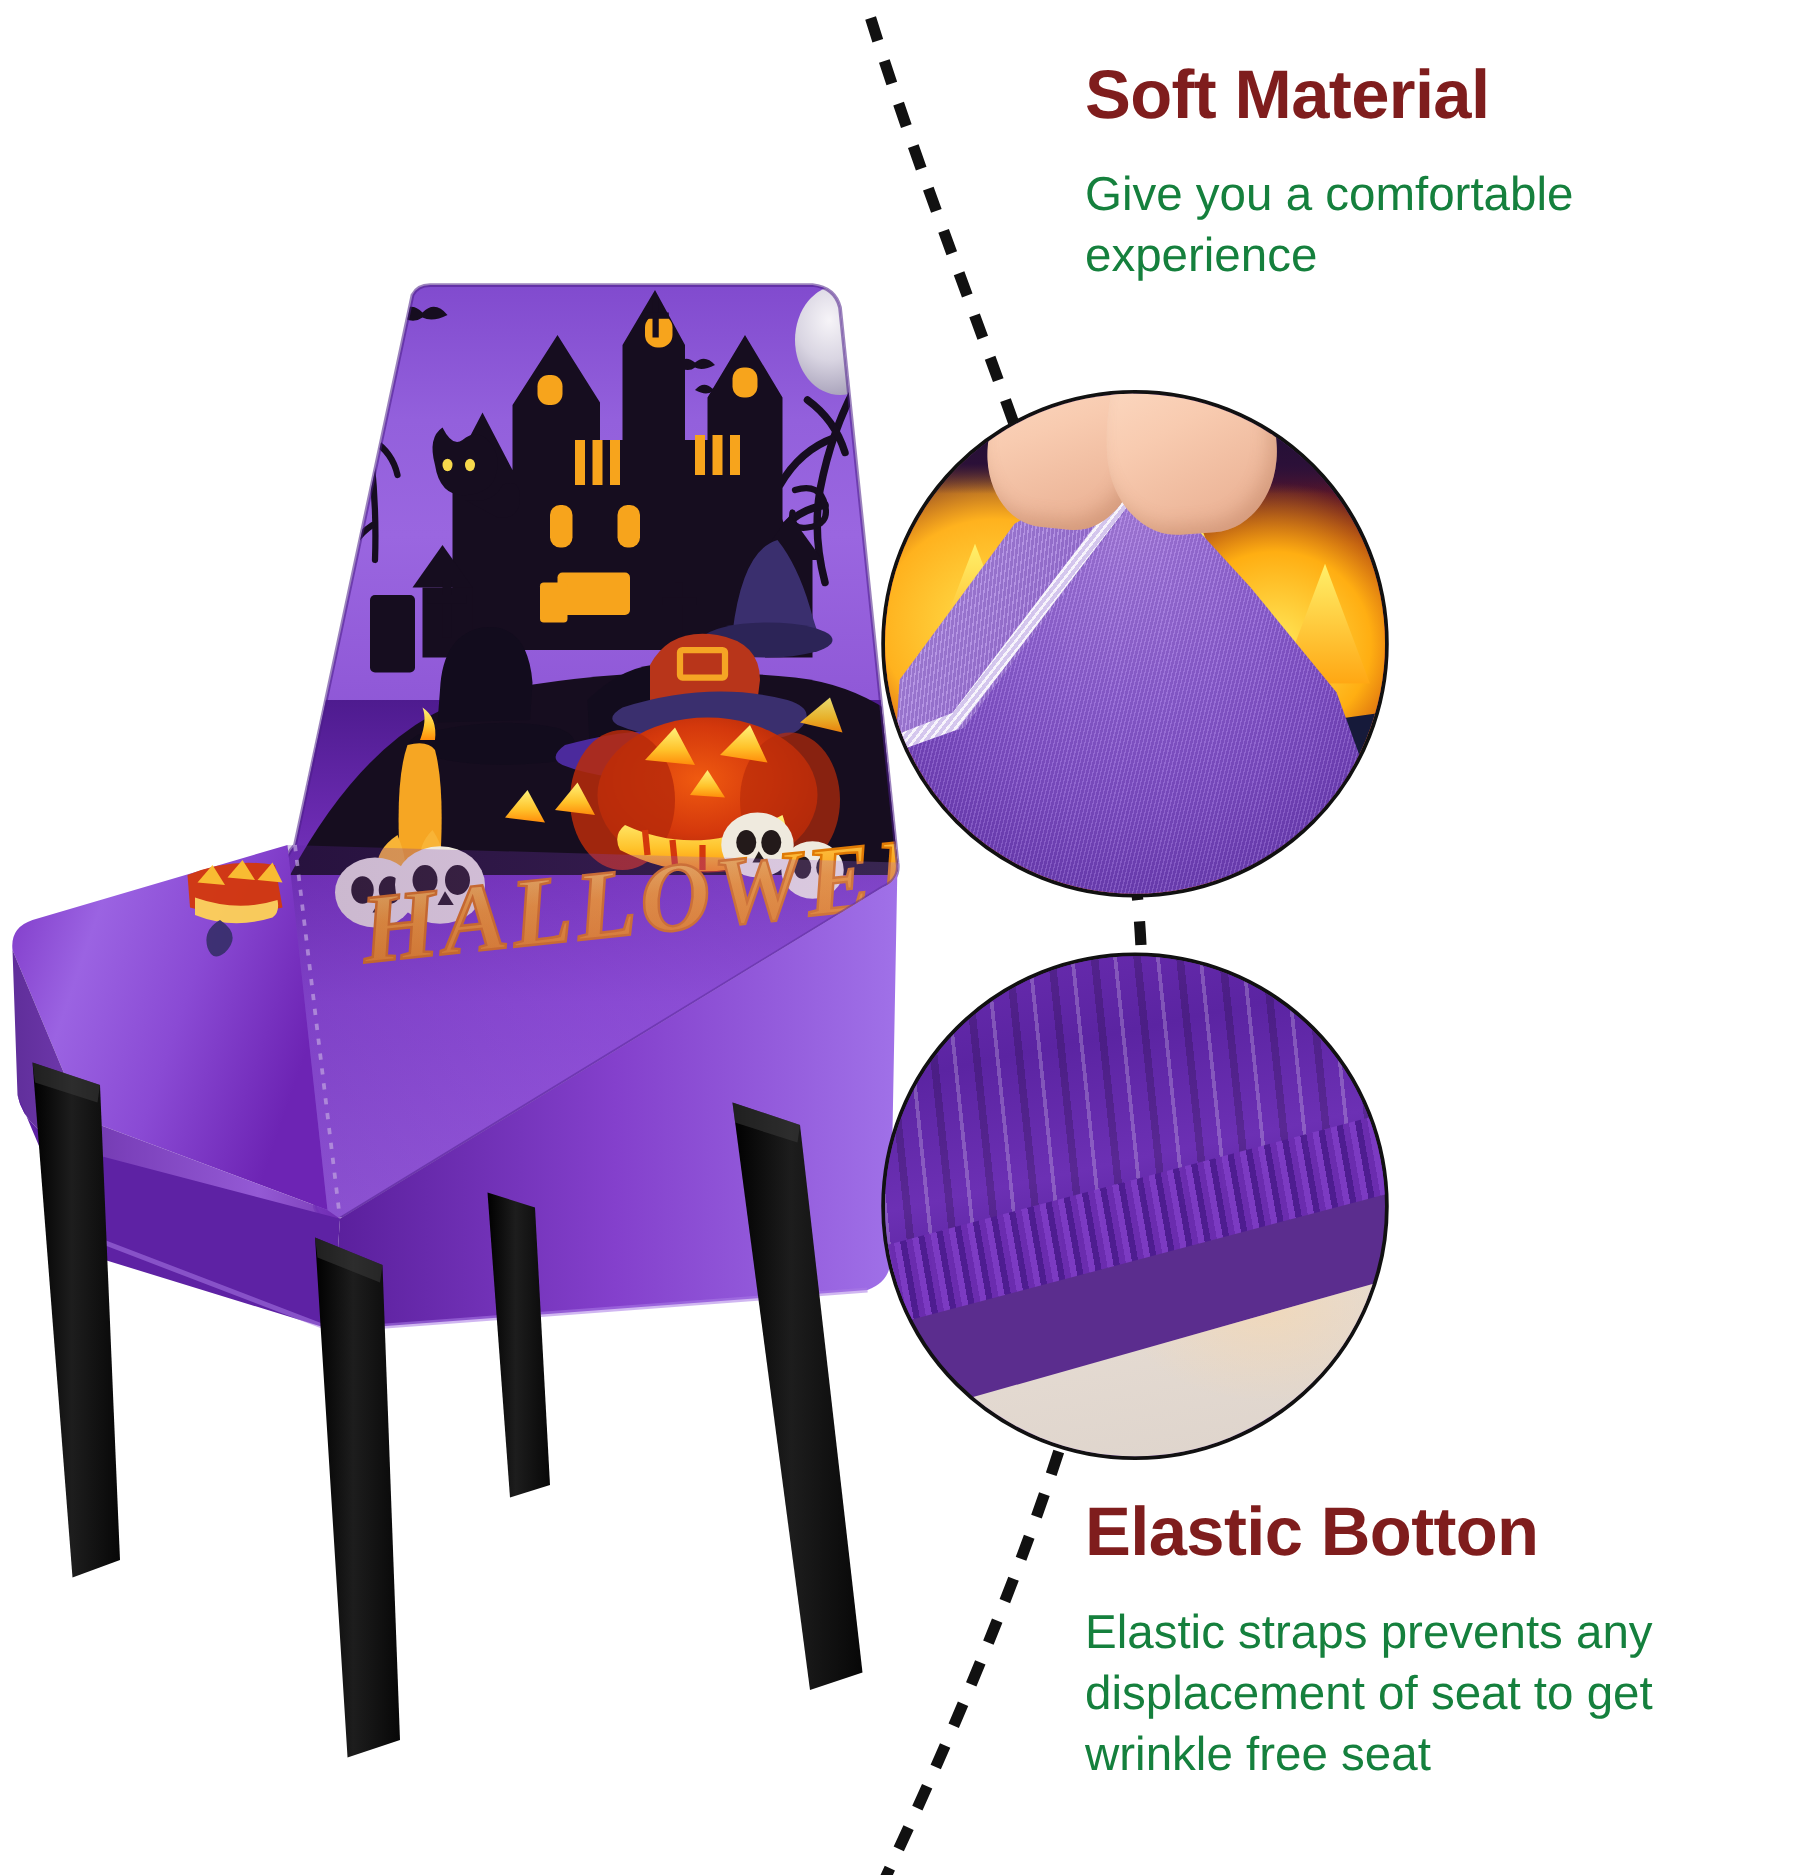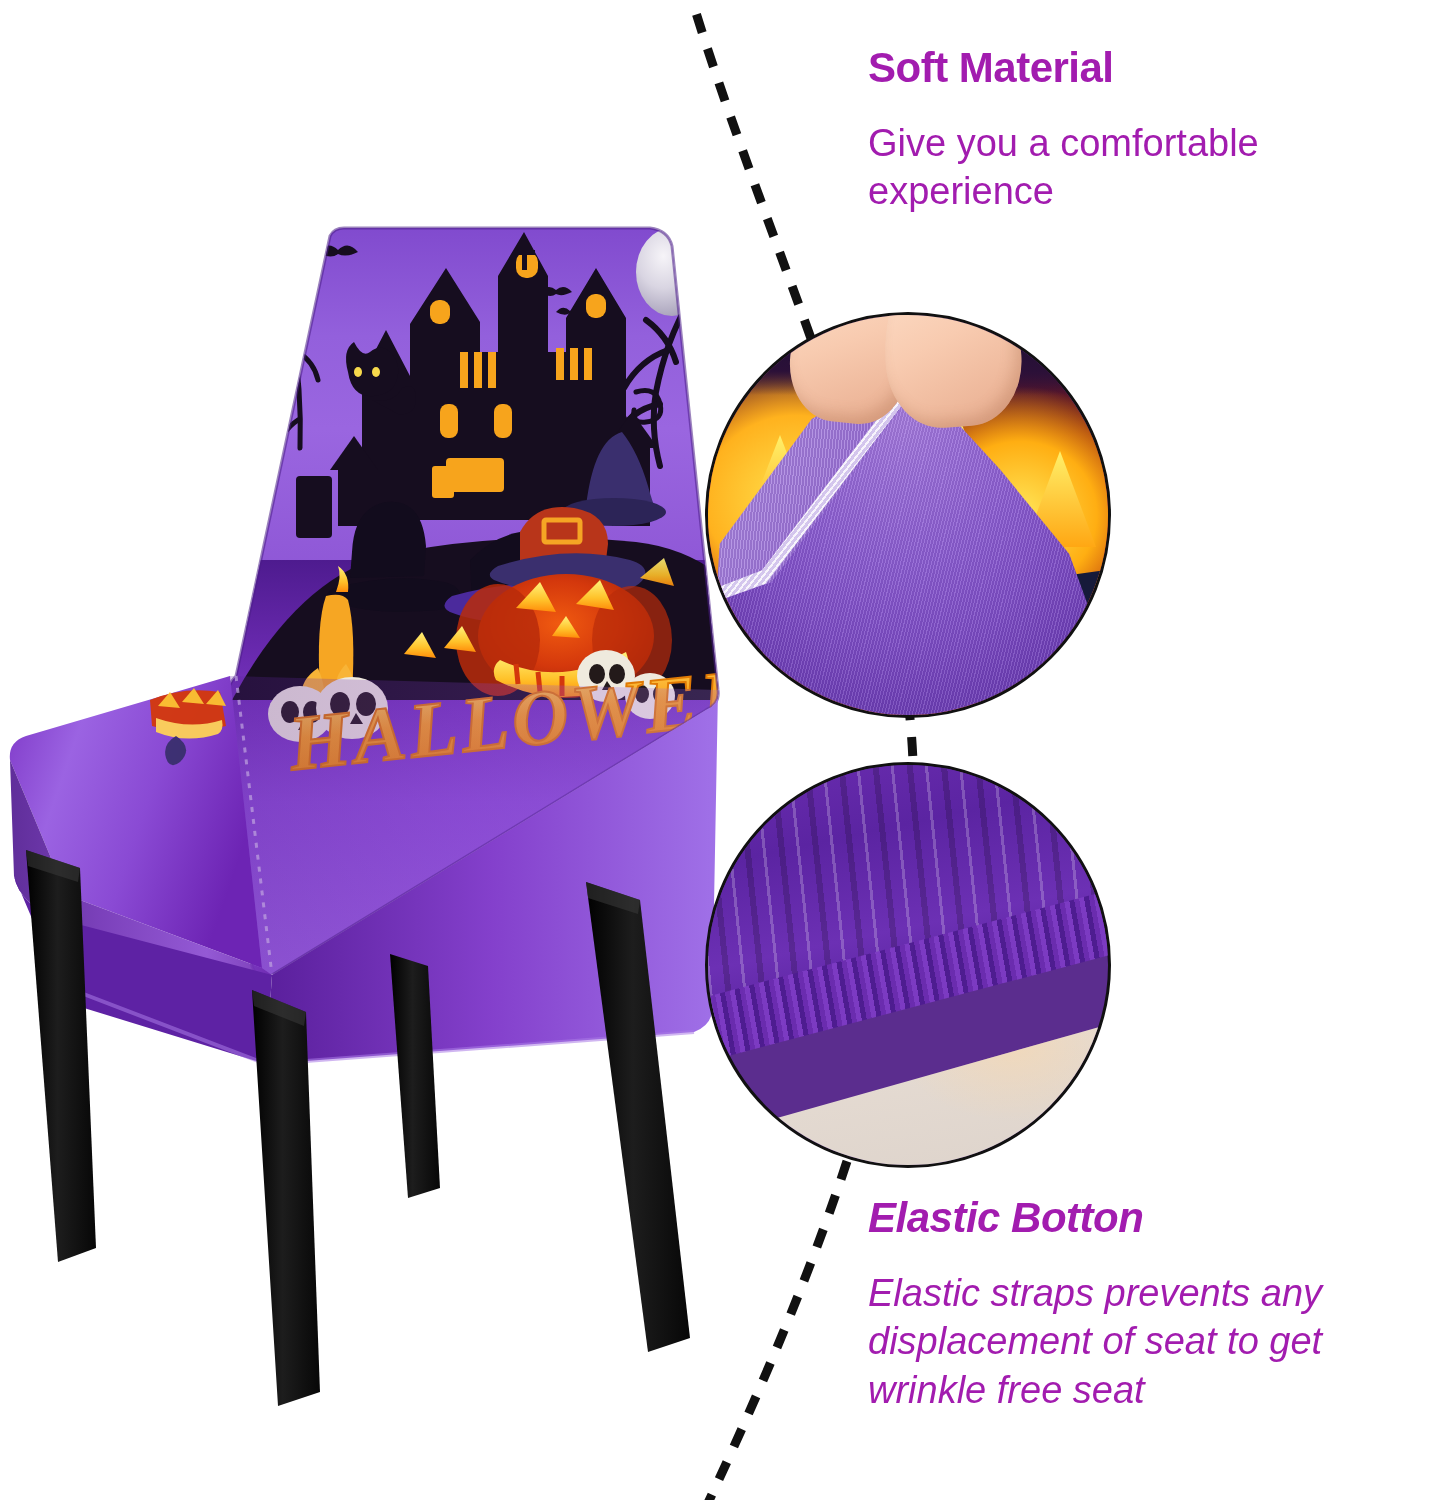--- a/index.html
+++ b/index.html
@@ -7,25 +7,25 @@
        font-family:"Liberation Sans","DejaVu Sans",sans-serif;}
 
   .stage{position:absolute;inset:0;background:#ffffff;}
 
   
   .divider{position:absolute;left:0;top:0;width:1442px;height:1500px;pointer-events:none;}
 
   
   .txtblock{position:absolute;color:#2e3848;}
   #soft-block{left:868px;top:46px;width:540px;}
-  #elastic-block{left:868px;top:1196px;width:560px;font-style:italic;}
-
-  .headline{font-size:42px;font-weight:bold;line-height:1.06;letter-spacing:-0.5px;
-            margin:0 0 28px 0;color:#a21caf;white-space:nowrap;}
-  .subline{font-size:38px;font-weight:normal;line-height:1.28;margin:0;color:#a21caf;}
+  #elastic-block{left:868px;top:1196px;width:560px;}
+
+  .headline{font-size:55px;font-weight:bold;line-height:1.06;letter-spacing:-0.5px;
+            margin:0 0 28px 0;color:#7f1d1d;white-space:nowrap;}
+  .subline{font-size:38px;font-weight:normal;line-height:1.28;margin:0;color:#15803d;}
 
   
   .circle{position:absolute;border-radius:50%;border:3px solid #111;overflow:hidden;
           background:#5b2d8e;}
   #circle-fabric{left:705px;top:312px;width:400px;height:400px;}
   #circle-elastic{left:705px;top:762px;width:400px;height:400px;}
 
   
   .pk-bg{position:absolute;inset:0;
     background:

